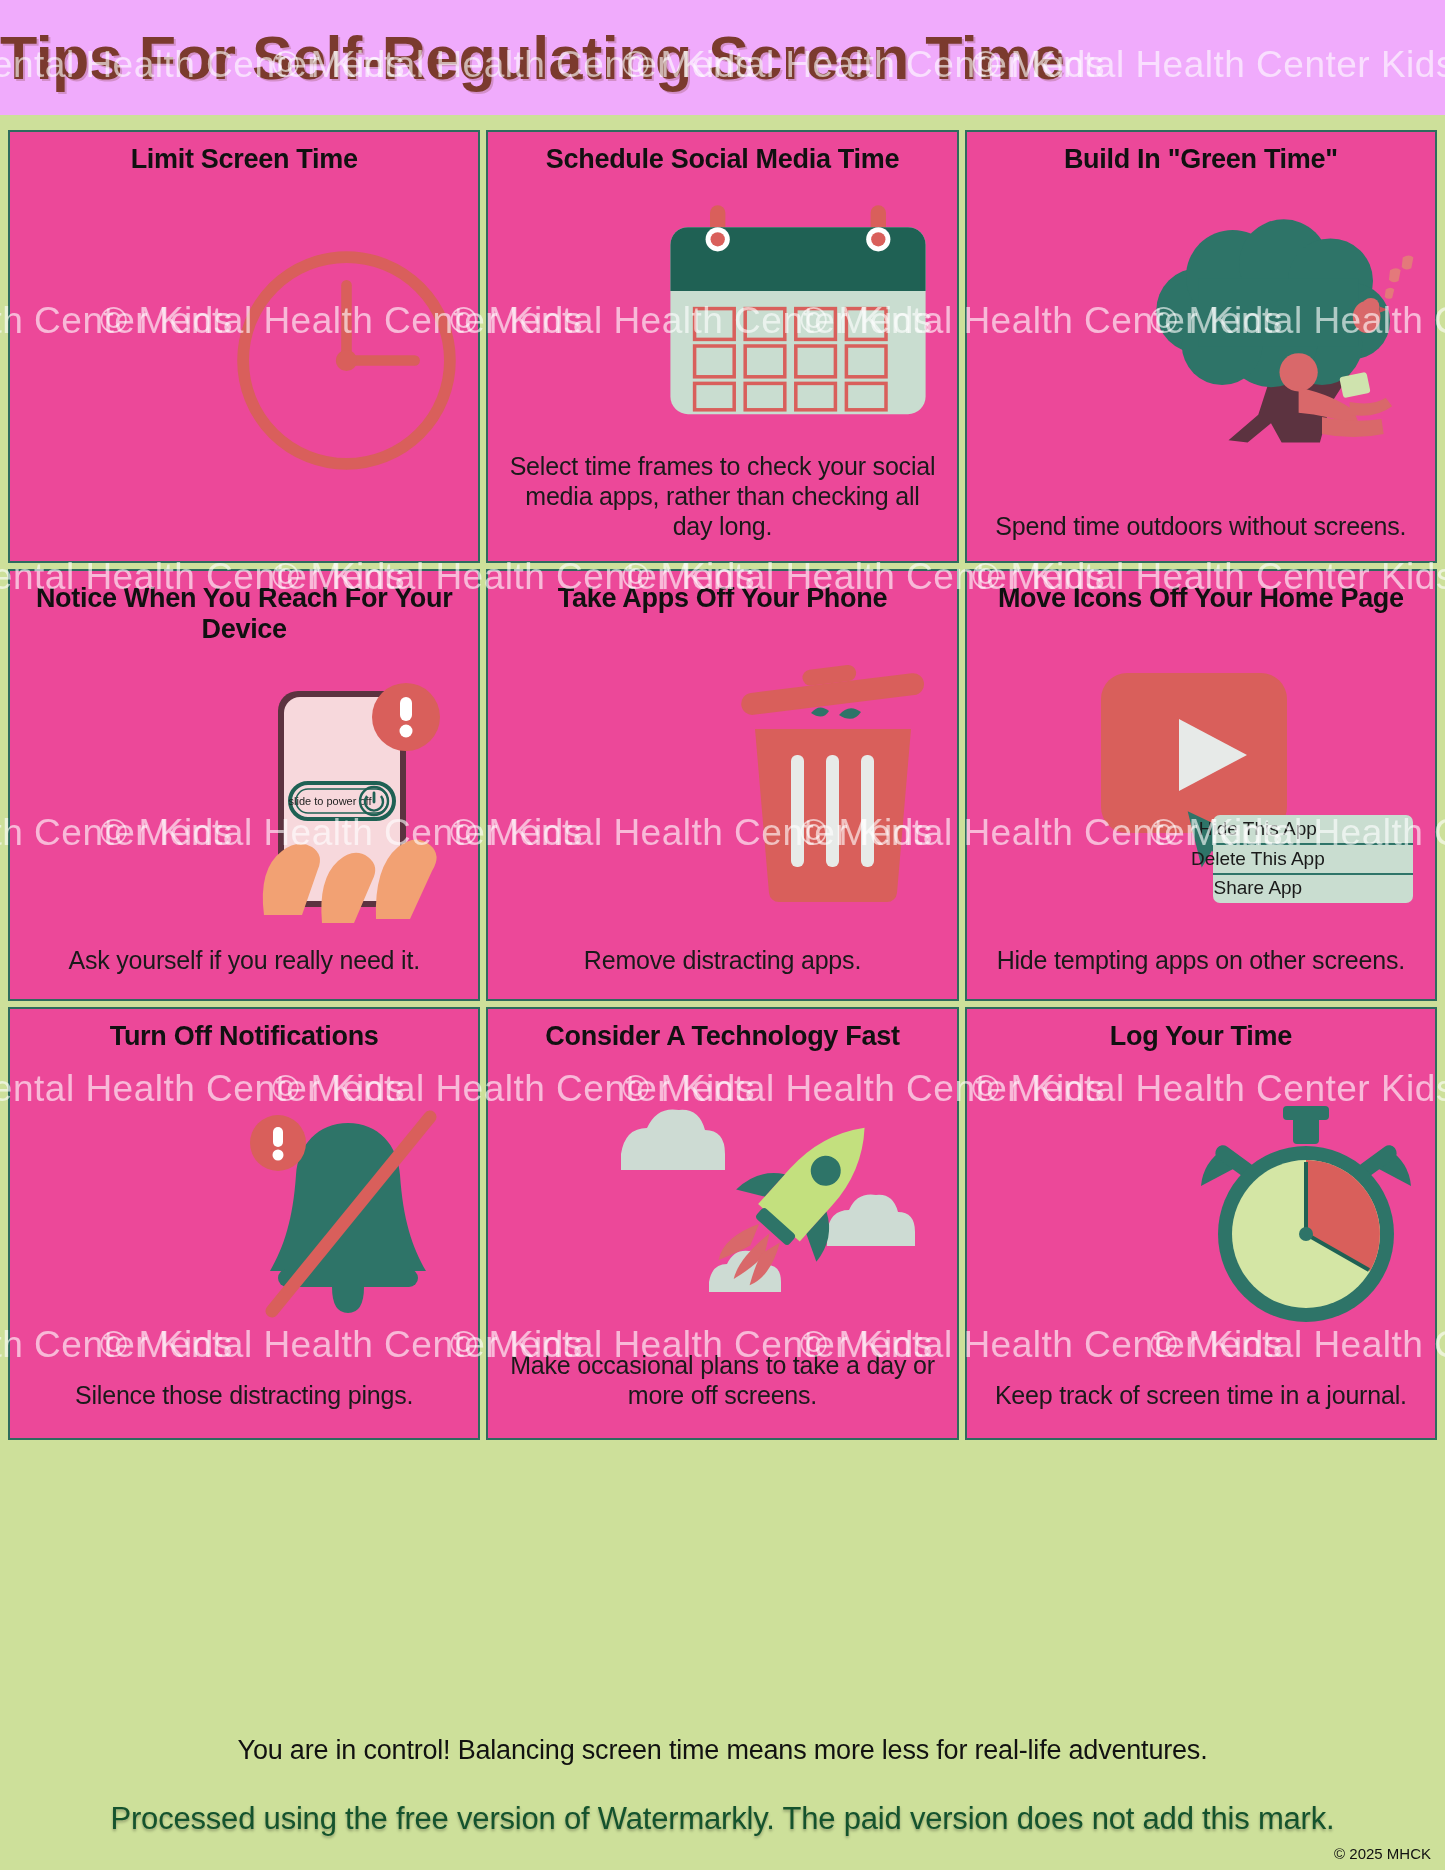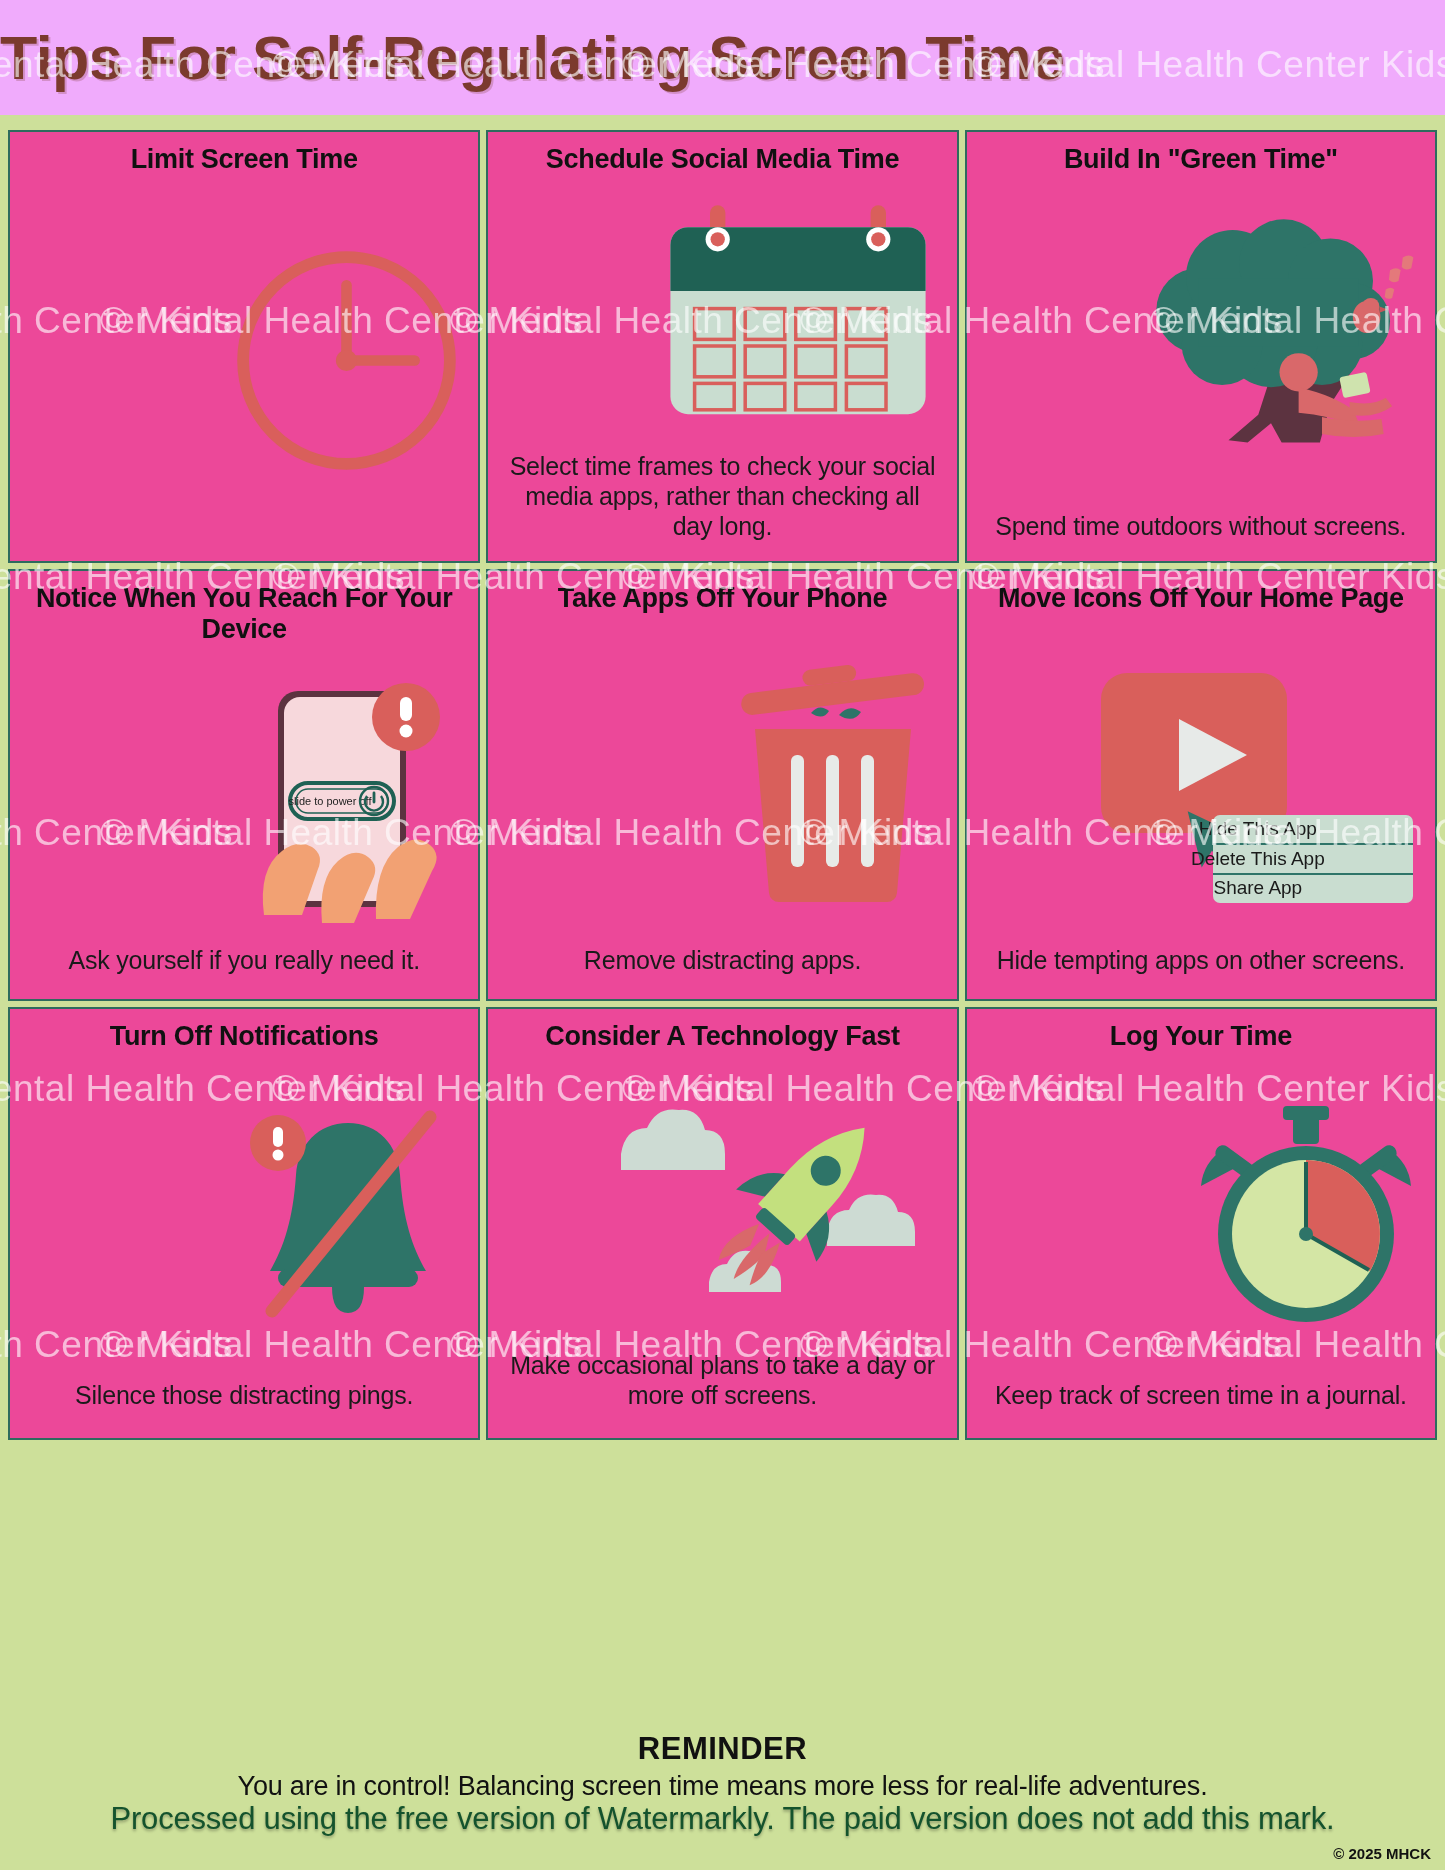--- a/index.html
+++ b/index.html
@@ -82,21 +82,21 @@
     text-align:center;
   }
   .footer-heading {
     font-size:31px; font-weight:bold; color:#111; letter-spacing:0.5px;
   }
   .footer-text {
     font-size:27px; color:#111; margin-top:4px; letter-spacing:-0.2px;
   }
   .footer-copy {
     position:absolute; right:14px; bottom:8px;
-    font-size:15px; font-weight:bold; color:#111;
+    font-size:15px; font-weight:normal; color:#111;
   }
 
   
   .wm-layer {
     position:absolute; left:0; top:0; width:1445px; height:1870px;
     pointer-events:none; z-index:5;
   }
   .wm {
     position:absolute;
     font-size:37px;
@@ -145,21 +145,20 @@
 </style>
 </head>
 <body>
 
 <div class="header">
   <div class="header-title">Tips For Self-Regulating Screen Time</div>
 </div>
 
 <div class="footer">
   <div class="footer-inner">
-    <div class="footer-heading">REMINDER</div>
     <div class="footer-text">You are in control!  Balancing screen time means more less for real-life adventures.</div>
   </div>
   <div class="footer-copy">© 2025 MHCK</div>
 </div>
 
 <div class="grid-wrap">
 <div class="grid">
 
   <div class="card r1">
     <div class="card-title">Limit Screen Time</div>

